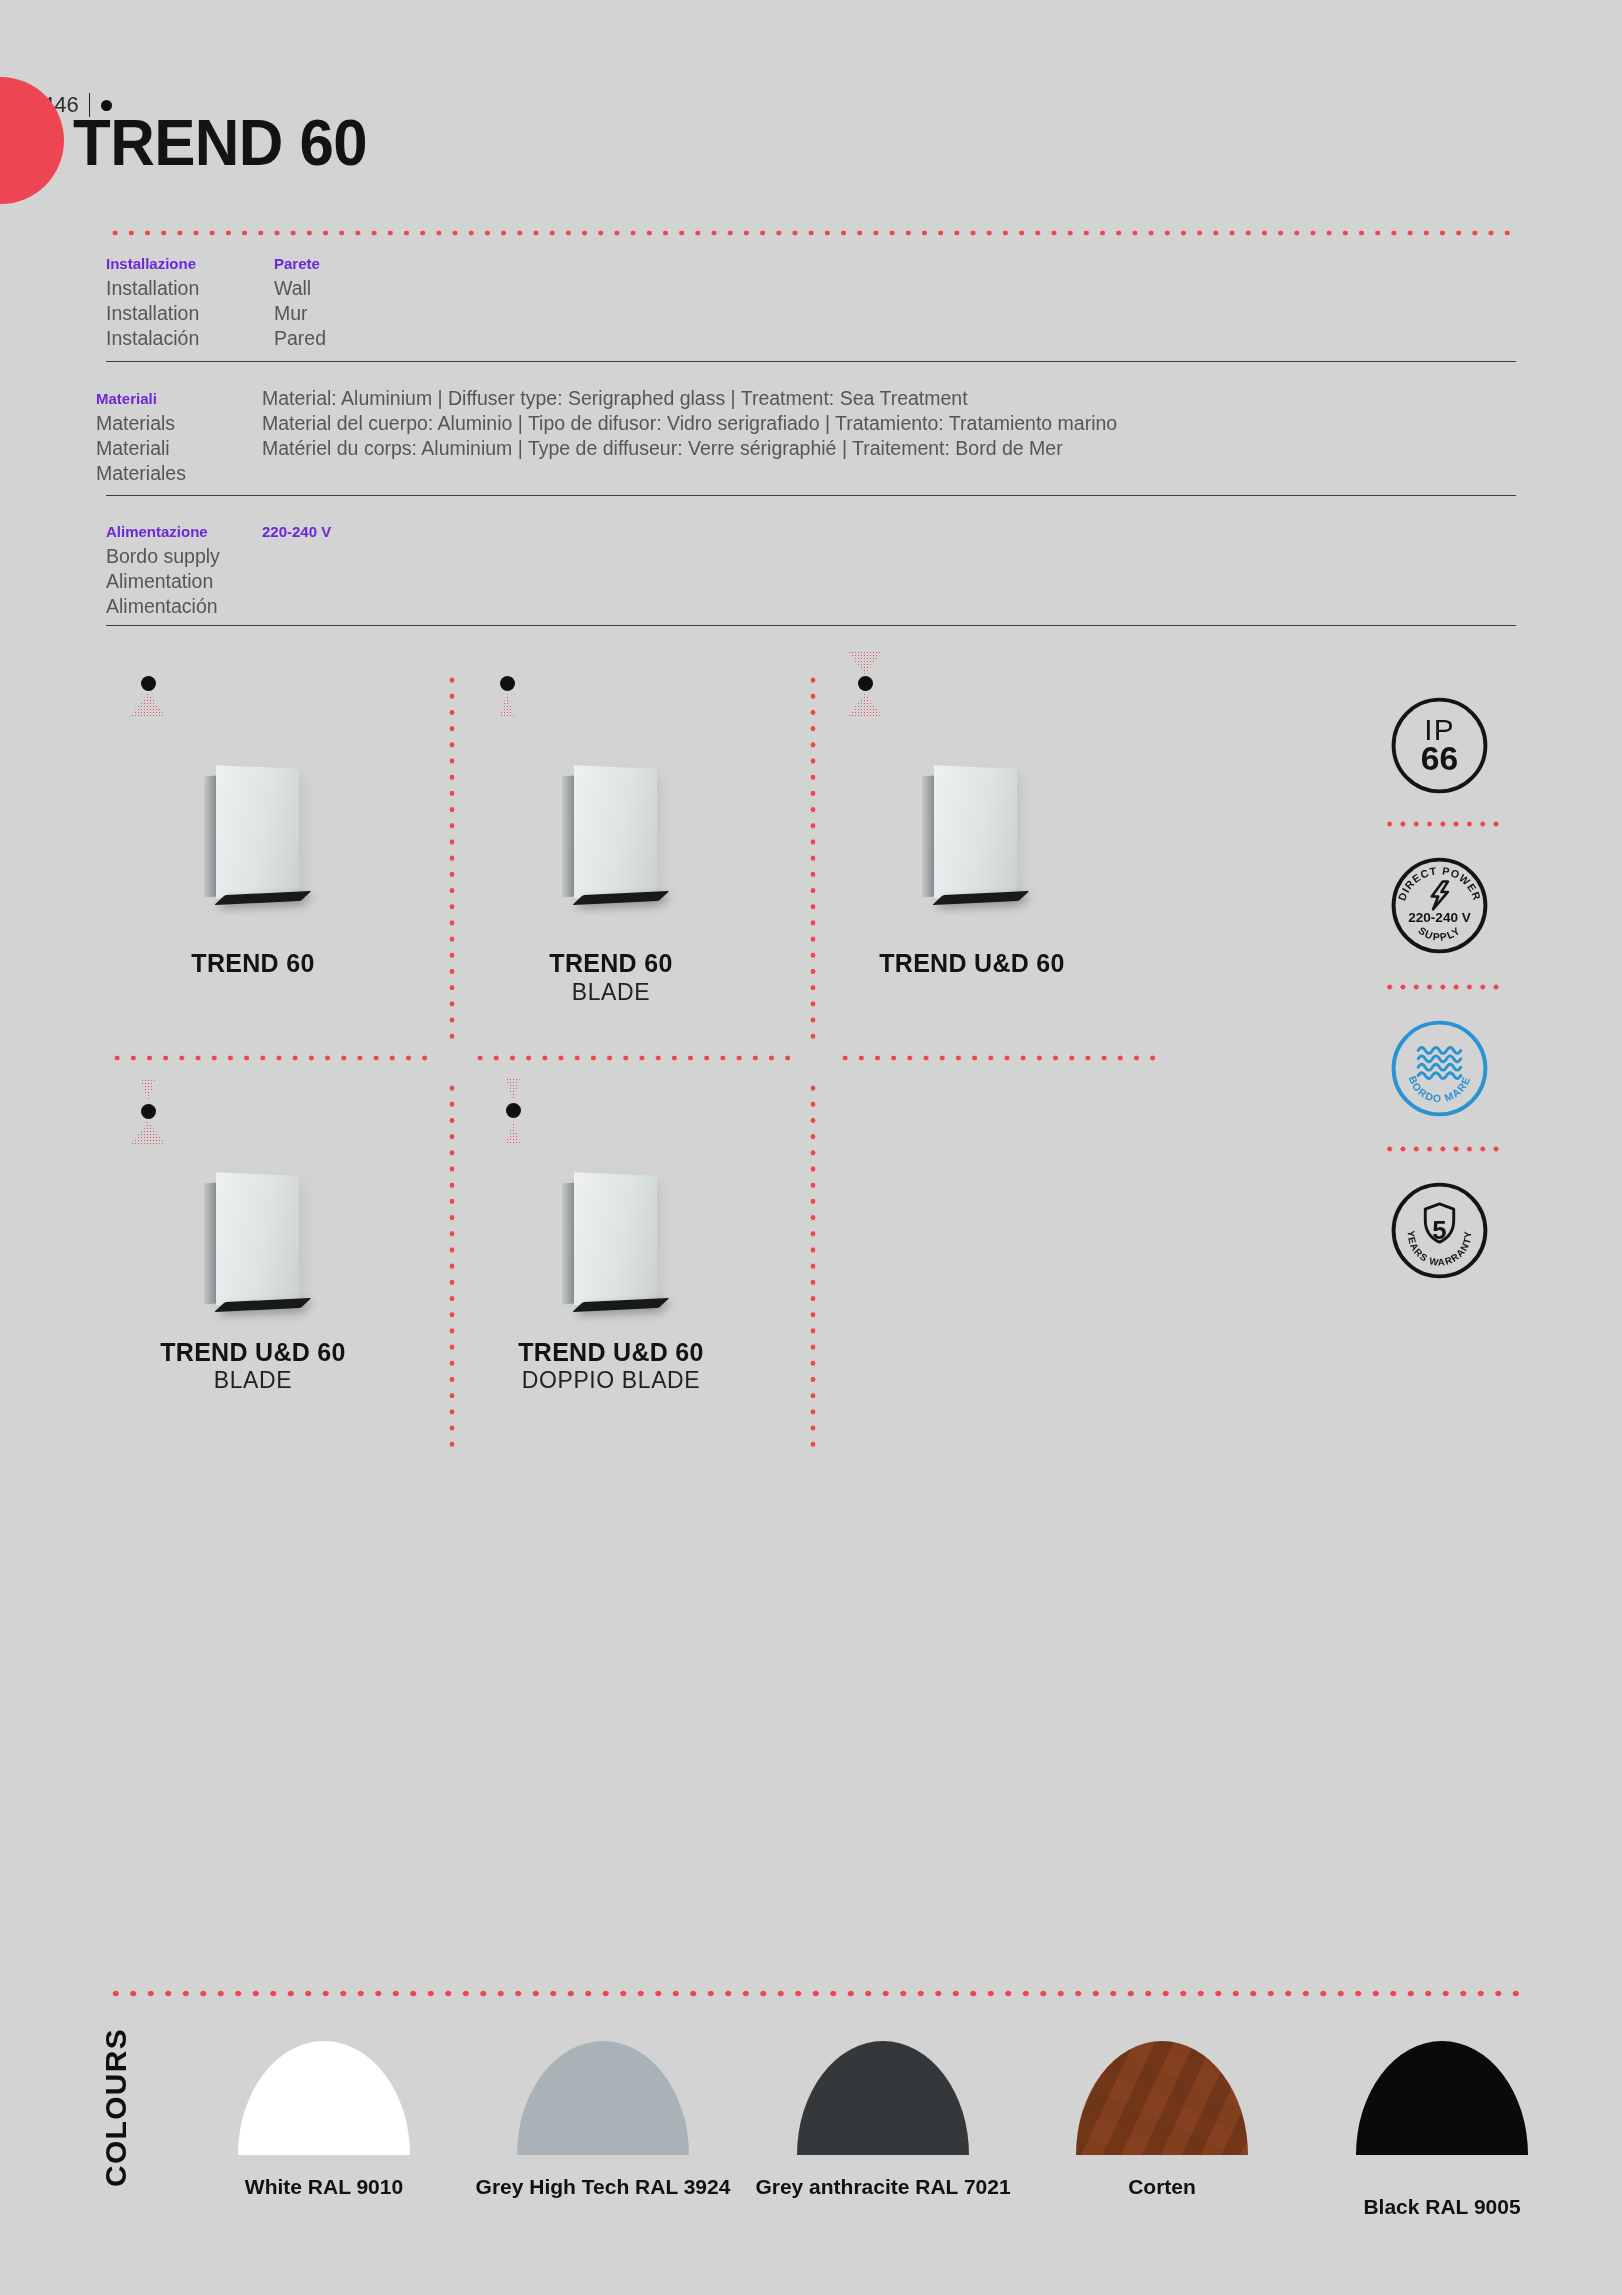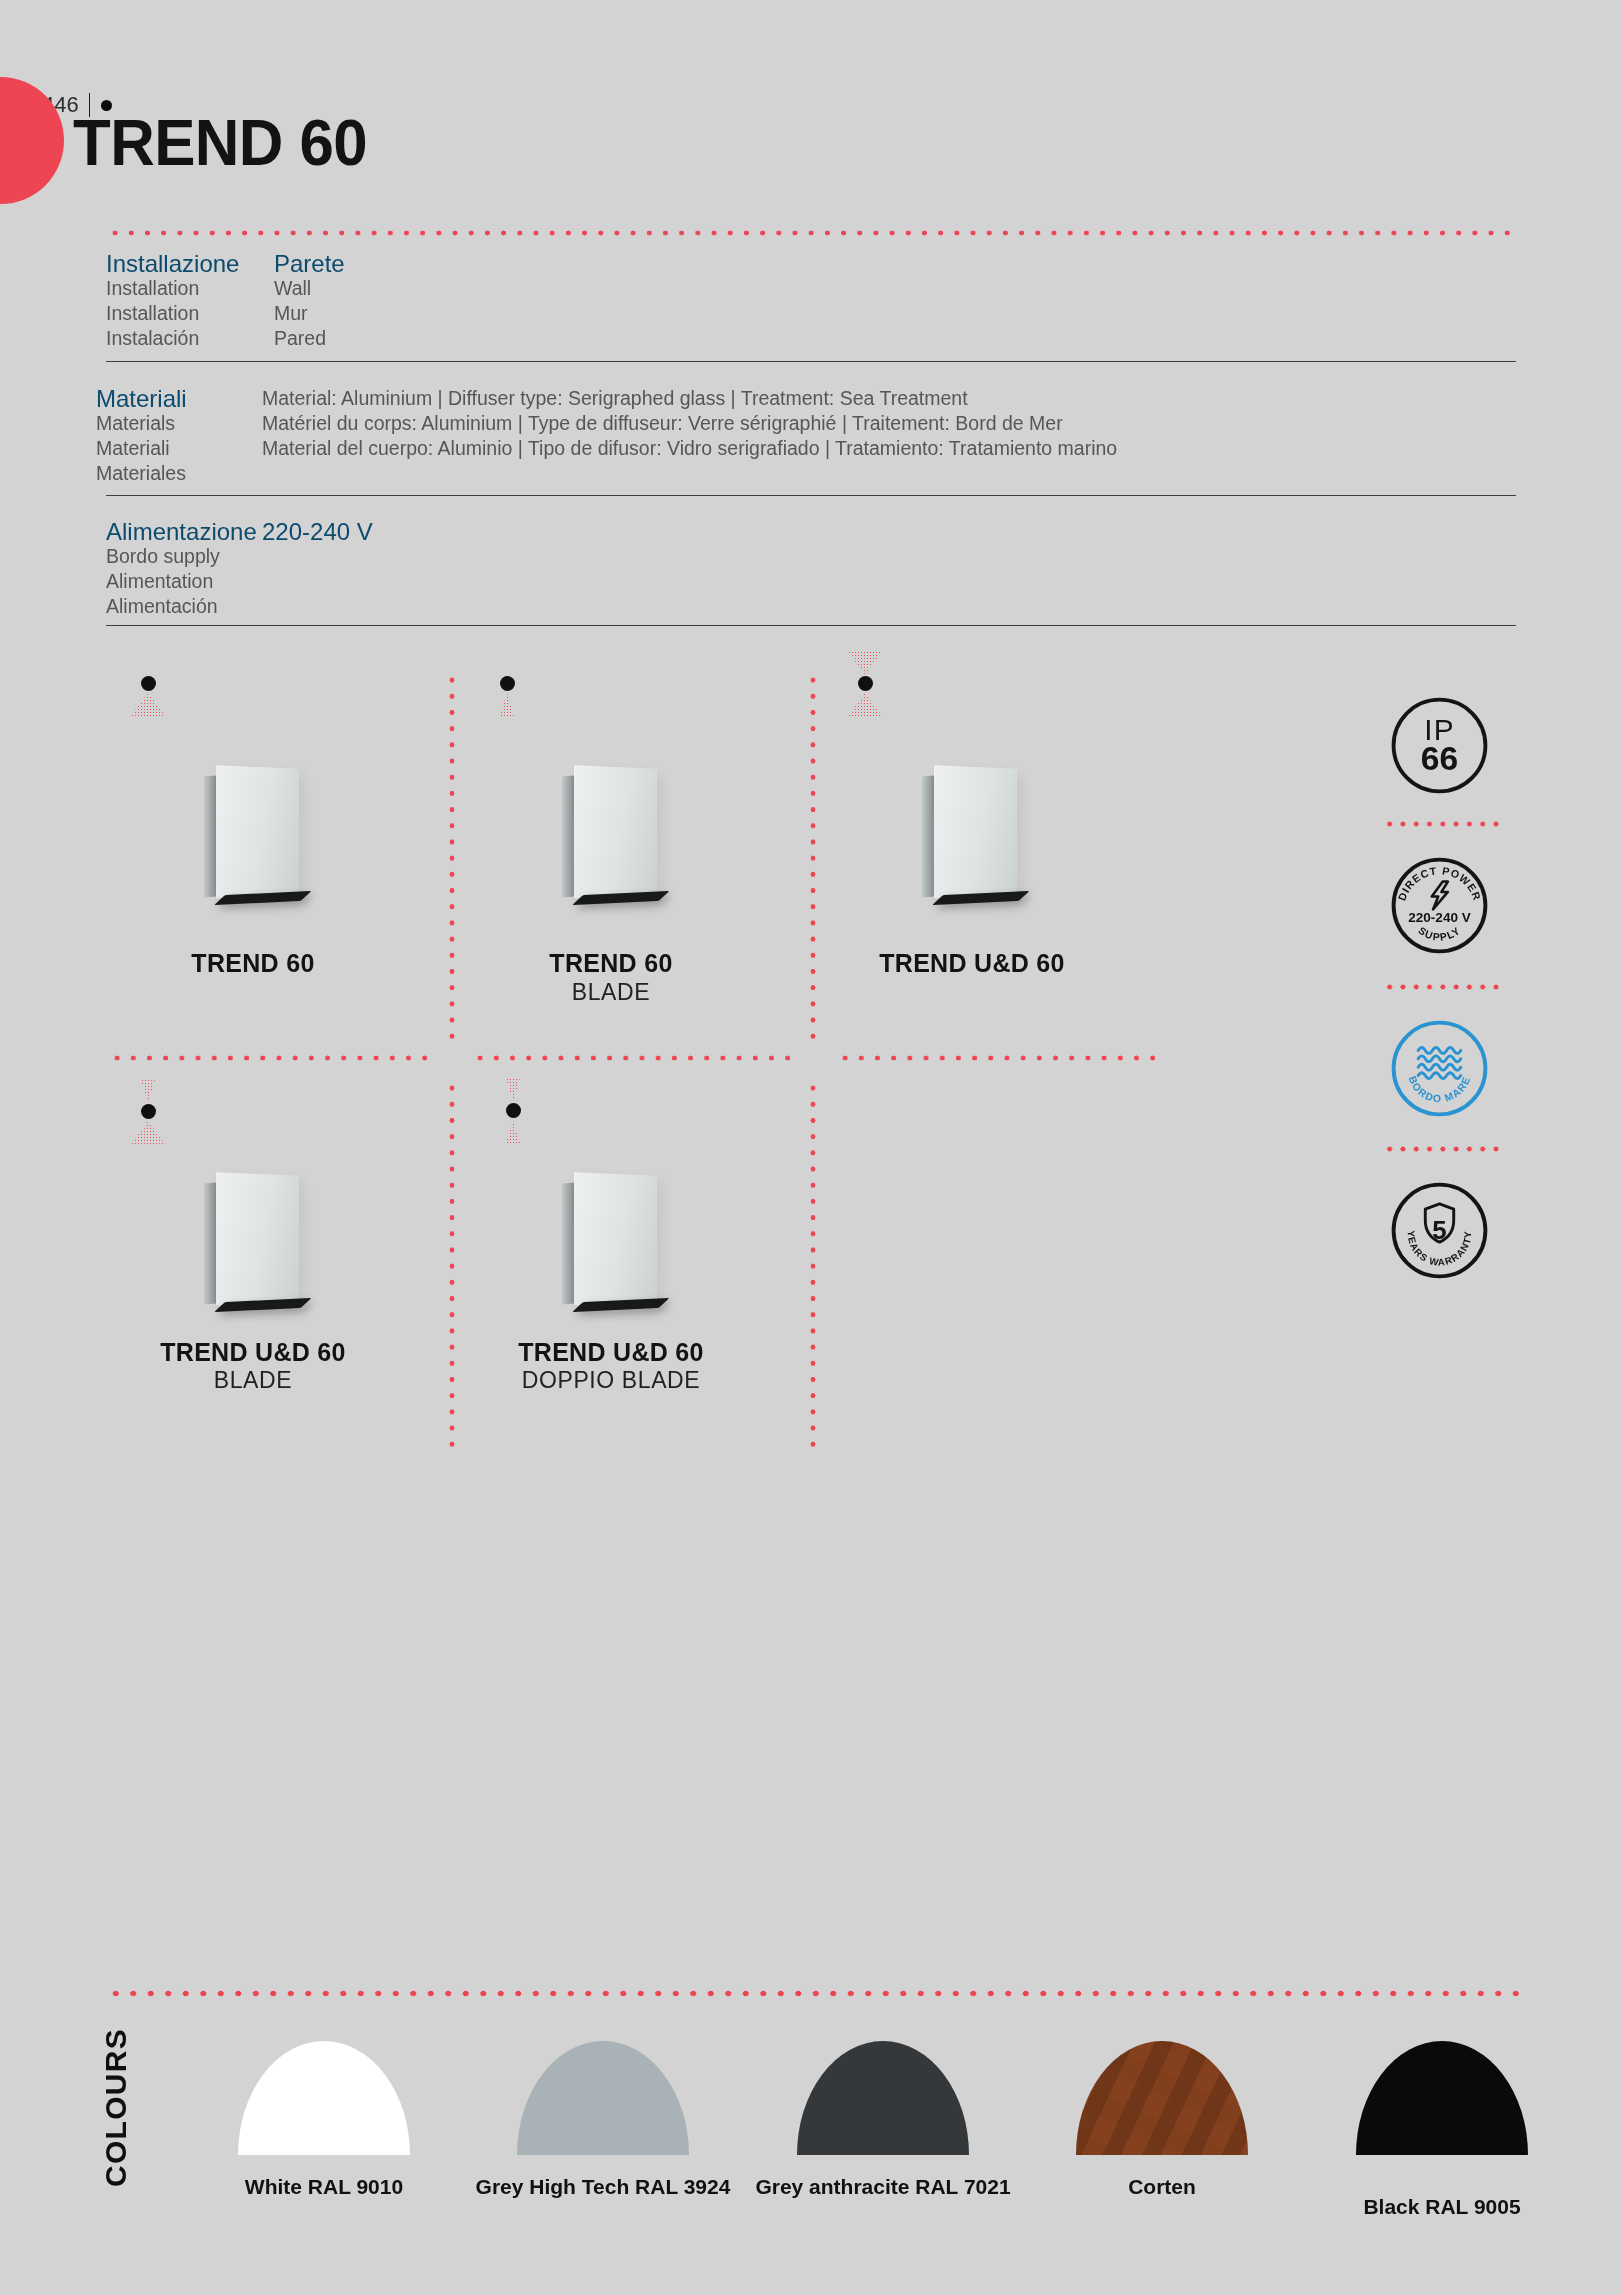--- a/index.html
+++ b/index.html
@@ -33,21 +33,21 @@
   .dot-h{height:7.8px;background-image:radial-gradient(circle,var(--red) 2.3px,rgba(0,0,0,0) 2.6px);
     background-size:16.2px 7.8px;background-repeat:repeat-x;background-position:0 50%;}
   .dot-h.big{height:9px;background-image:radial-gradient(circle,var(--red) 2.7px,rgba(0,0,0,0) 3.1px);
     background-size:17.5px 9px;}
   .dot-h.short{background-size:13.3px 7.8px;}
   .dot-v{width:7.8px;background-image:radial-gradient(circle,var(--red) 2.3px,rgba(0,0,0,0) 2.6px);
     background-size:7.8px 16.2px;background-repeat:repeat-y;background-position:50% 0;}
 
   
   .spec-label{width:153px;font-size:19.5px;line-height:25px;color:var(--grey);}
-  .spec-label .b,.spec-val .b{font-weight:400;color:#0c4a6e;font-size:24px;}
+  .spec-label .b,.spec-val .b{font-weight:700;color:#6d28d9;font-size:15px;}
   .spec-val{font-size:19.5px;line-height:25px;color:var(--grey);white-space:nowrap;}
   .spec-line{line-height:25px;display:block;}
   .rule{height:1.3px;background:#3c3e40;}
 
   
   .beam{display:flex;flex-direction:column;align-items:center;gap:1.9px;width:36px;}
   .beam .dot{width:15px;height:15px;border-radius:50%;background:#101010;}
   .tri{background-image:radial-gradient(circle,rgba(238,69,83,.95) 0.7px,rgba(0,0,0,0) 1px);
     background-size:3px 3px;}
   .tri.down{clip-path:polygon(50% 0,100% 100%,0 100%);}
@@ -109,22 +109,22 @@
 <div class="abs rule" style="left:106px;top:361px;width:1410px;"></div>
 
 <div class="abs spec-label" style="left:96px;top:386px;">
   <span class="spec-line b">Materiali</span>
   <span class="spec-line">Materials</span>
   <span class="spec-line">Materiali</span>
   <span class="spec-line">Materiales</span>
 </div>
 <div class="abs spec-val" style="left:262px;top:386px;">
   <span class="spec-line">Material: Aluminium | Diffuser type: Serigraphed glass | Treatment: Sea Treatment</span>
+  <span class="spec-line">Material del cuerpo: Aluminio | Tipo de difusor: Vidro serigrafiado | Tratamiento: Tratamiento marino</span>
   <span class="spec-line">Matériel du corps: Aluminium | Type de diffuseur: Verre sérigraphié | Traitement: Bord de Mer</span>
-  <span class="spec-line">Material del cuerpo: Aluminio | Tipo de difusor: Vidro serigrafiado | Tratamiento: Tratamiento marino</span>
 </div>
 <div class="abs rule" style="left:106px;top:495px;width:1410px;"></div>
 
 <div class="abs spec-label" style="left:106px;top:519px;">
   <span class="spec-line b">Alimentazione</span>
   <span class="spec-line">Bordo supply</span>
   <span class="spec-line">Alimentation</span>
   <span class="spec-line">Alimentación</span>
 </div>
 <div class="abs spec-val" style="left:262px;top:519px;">

